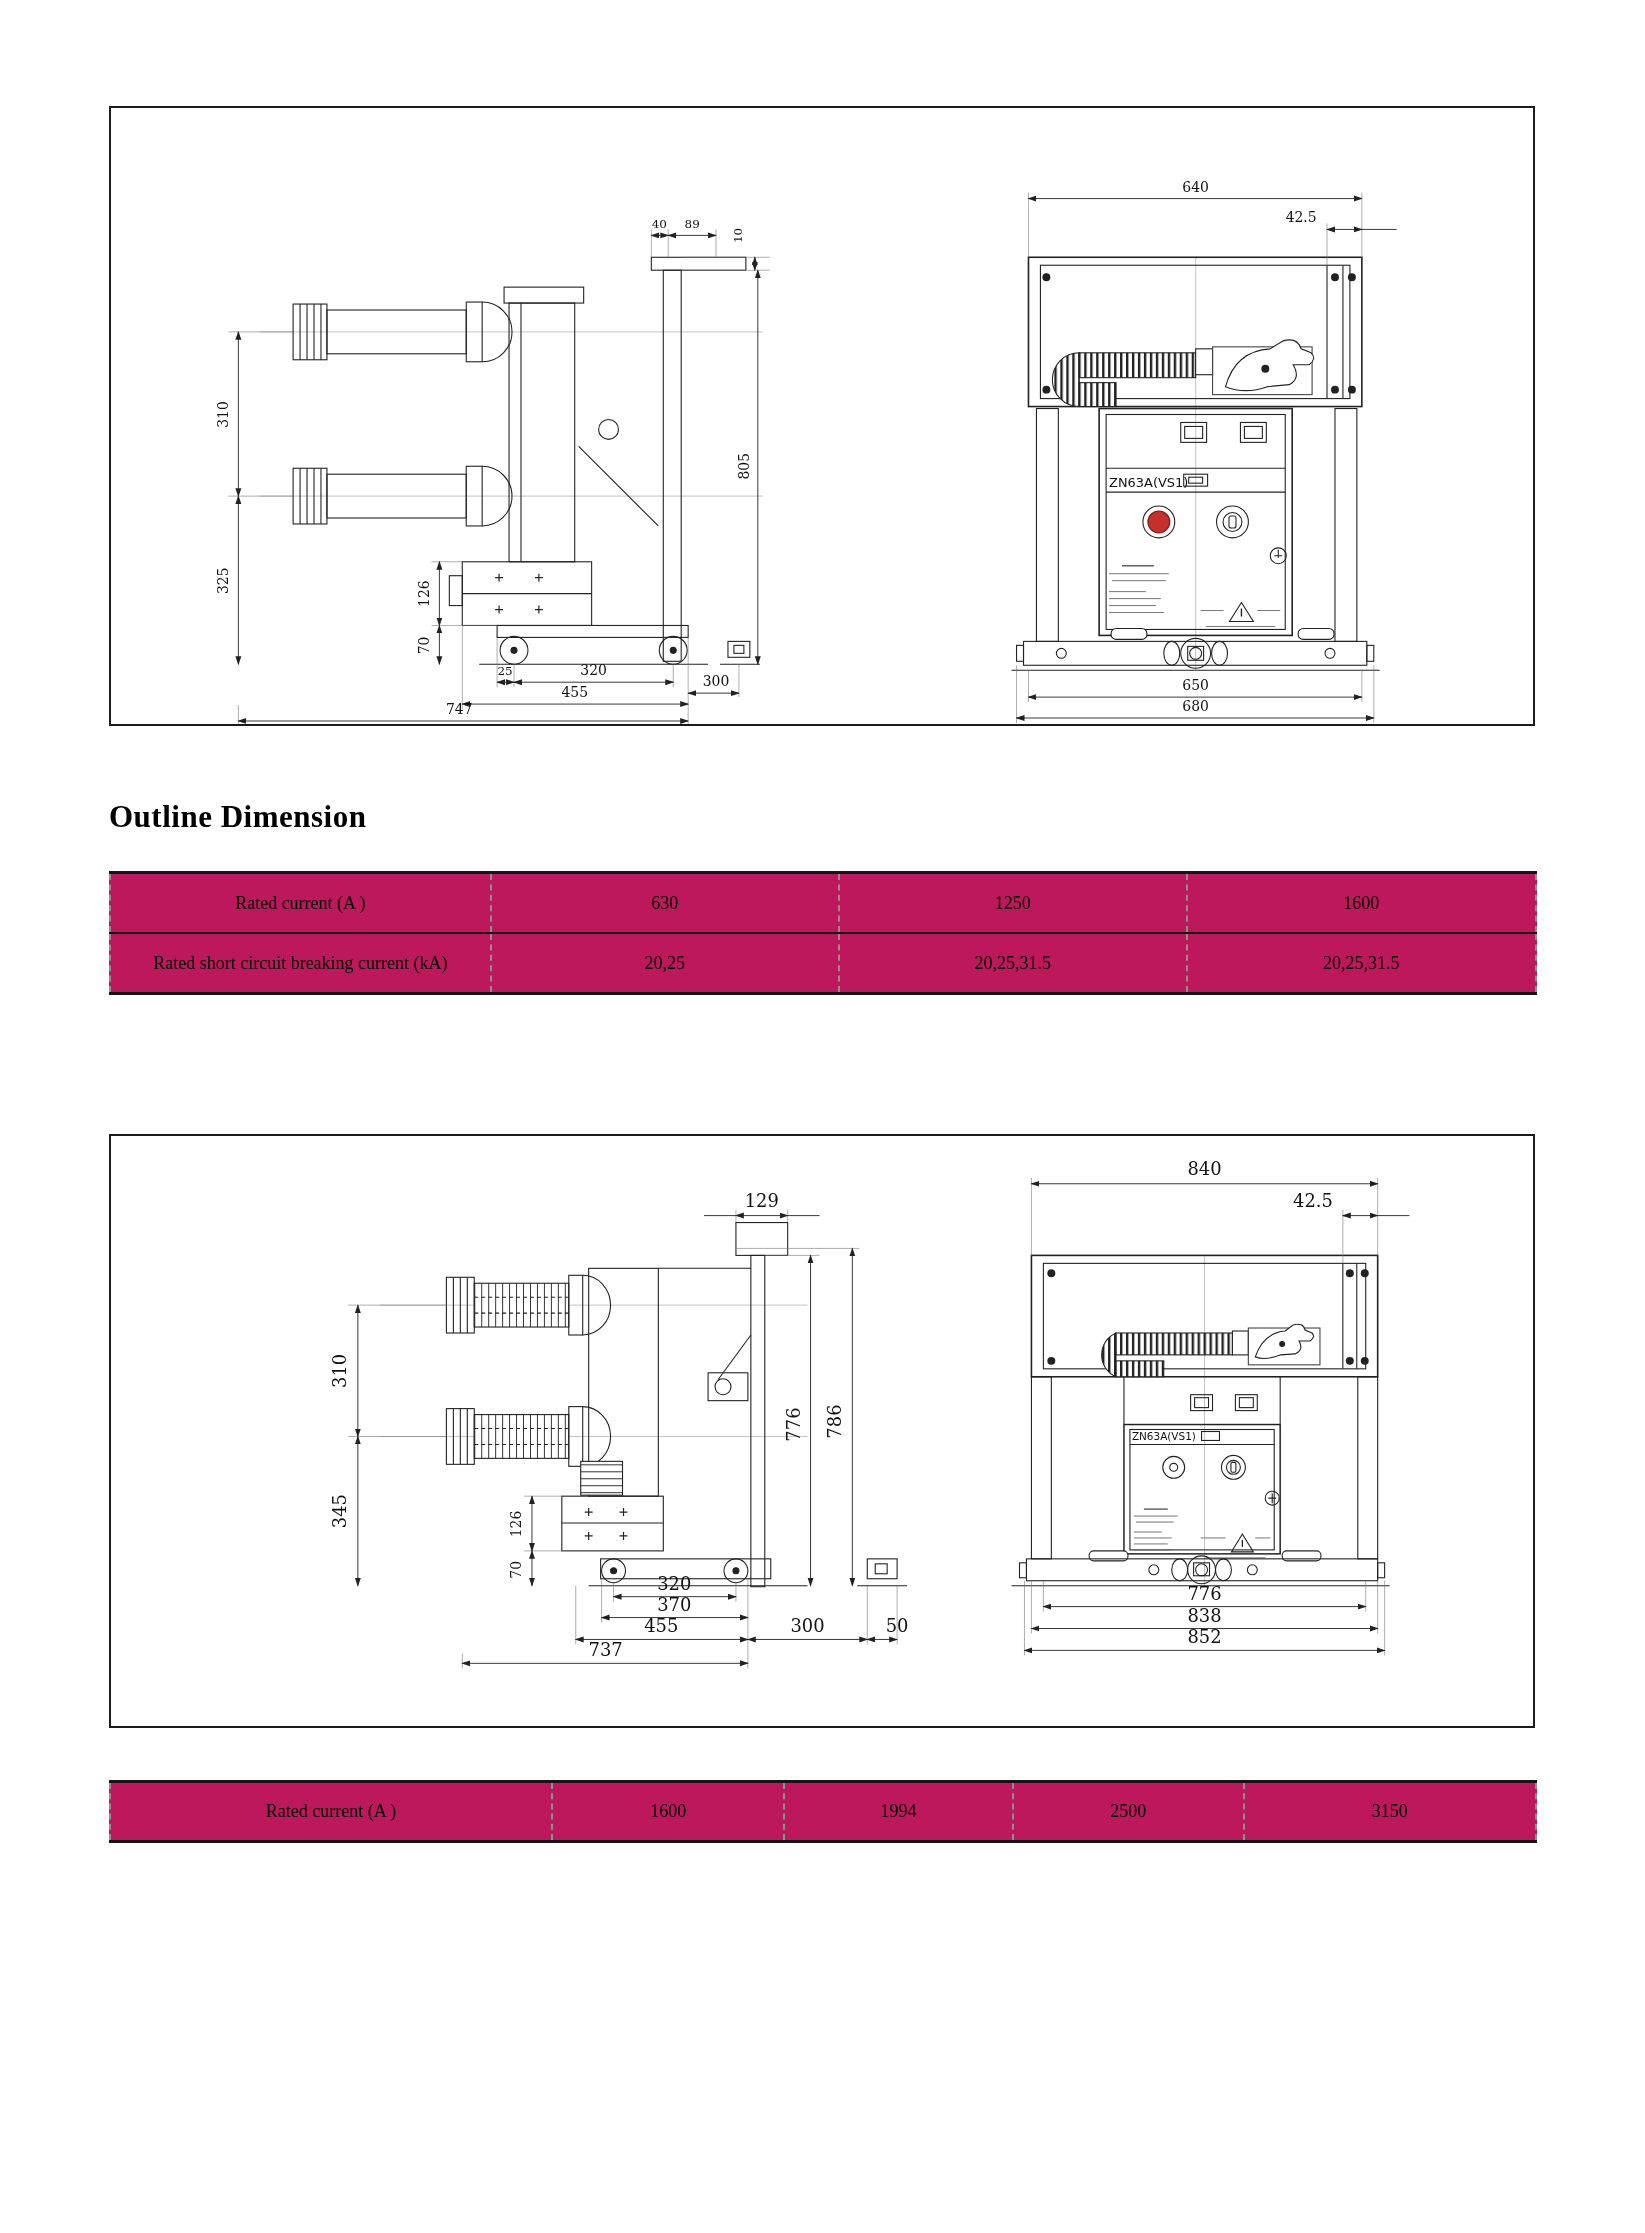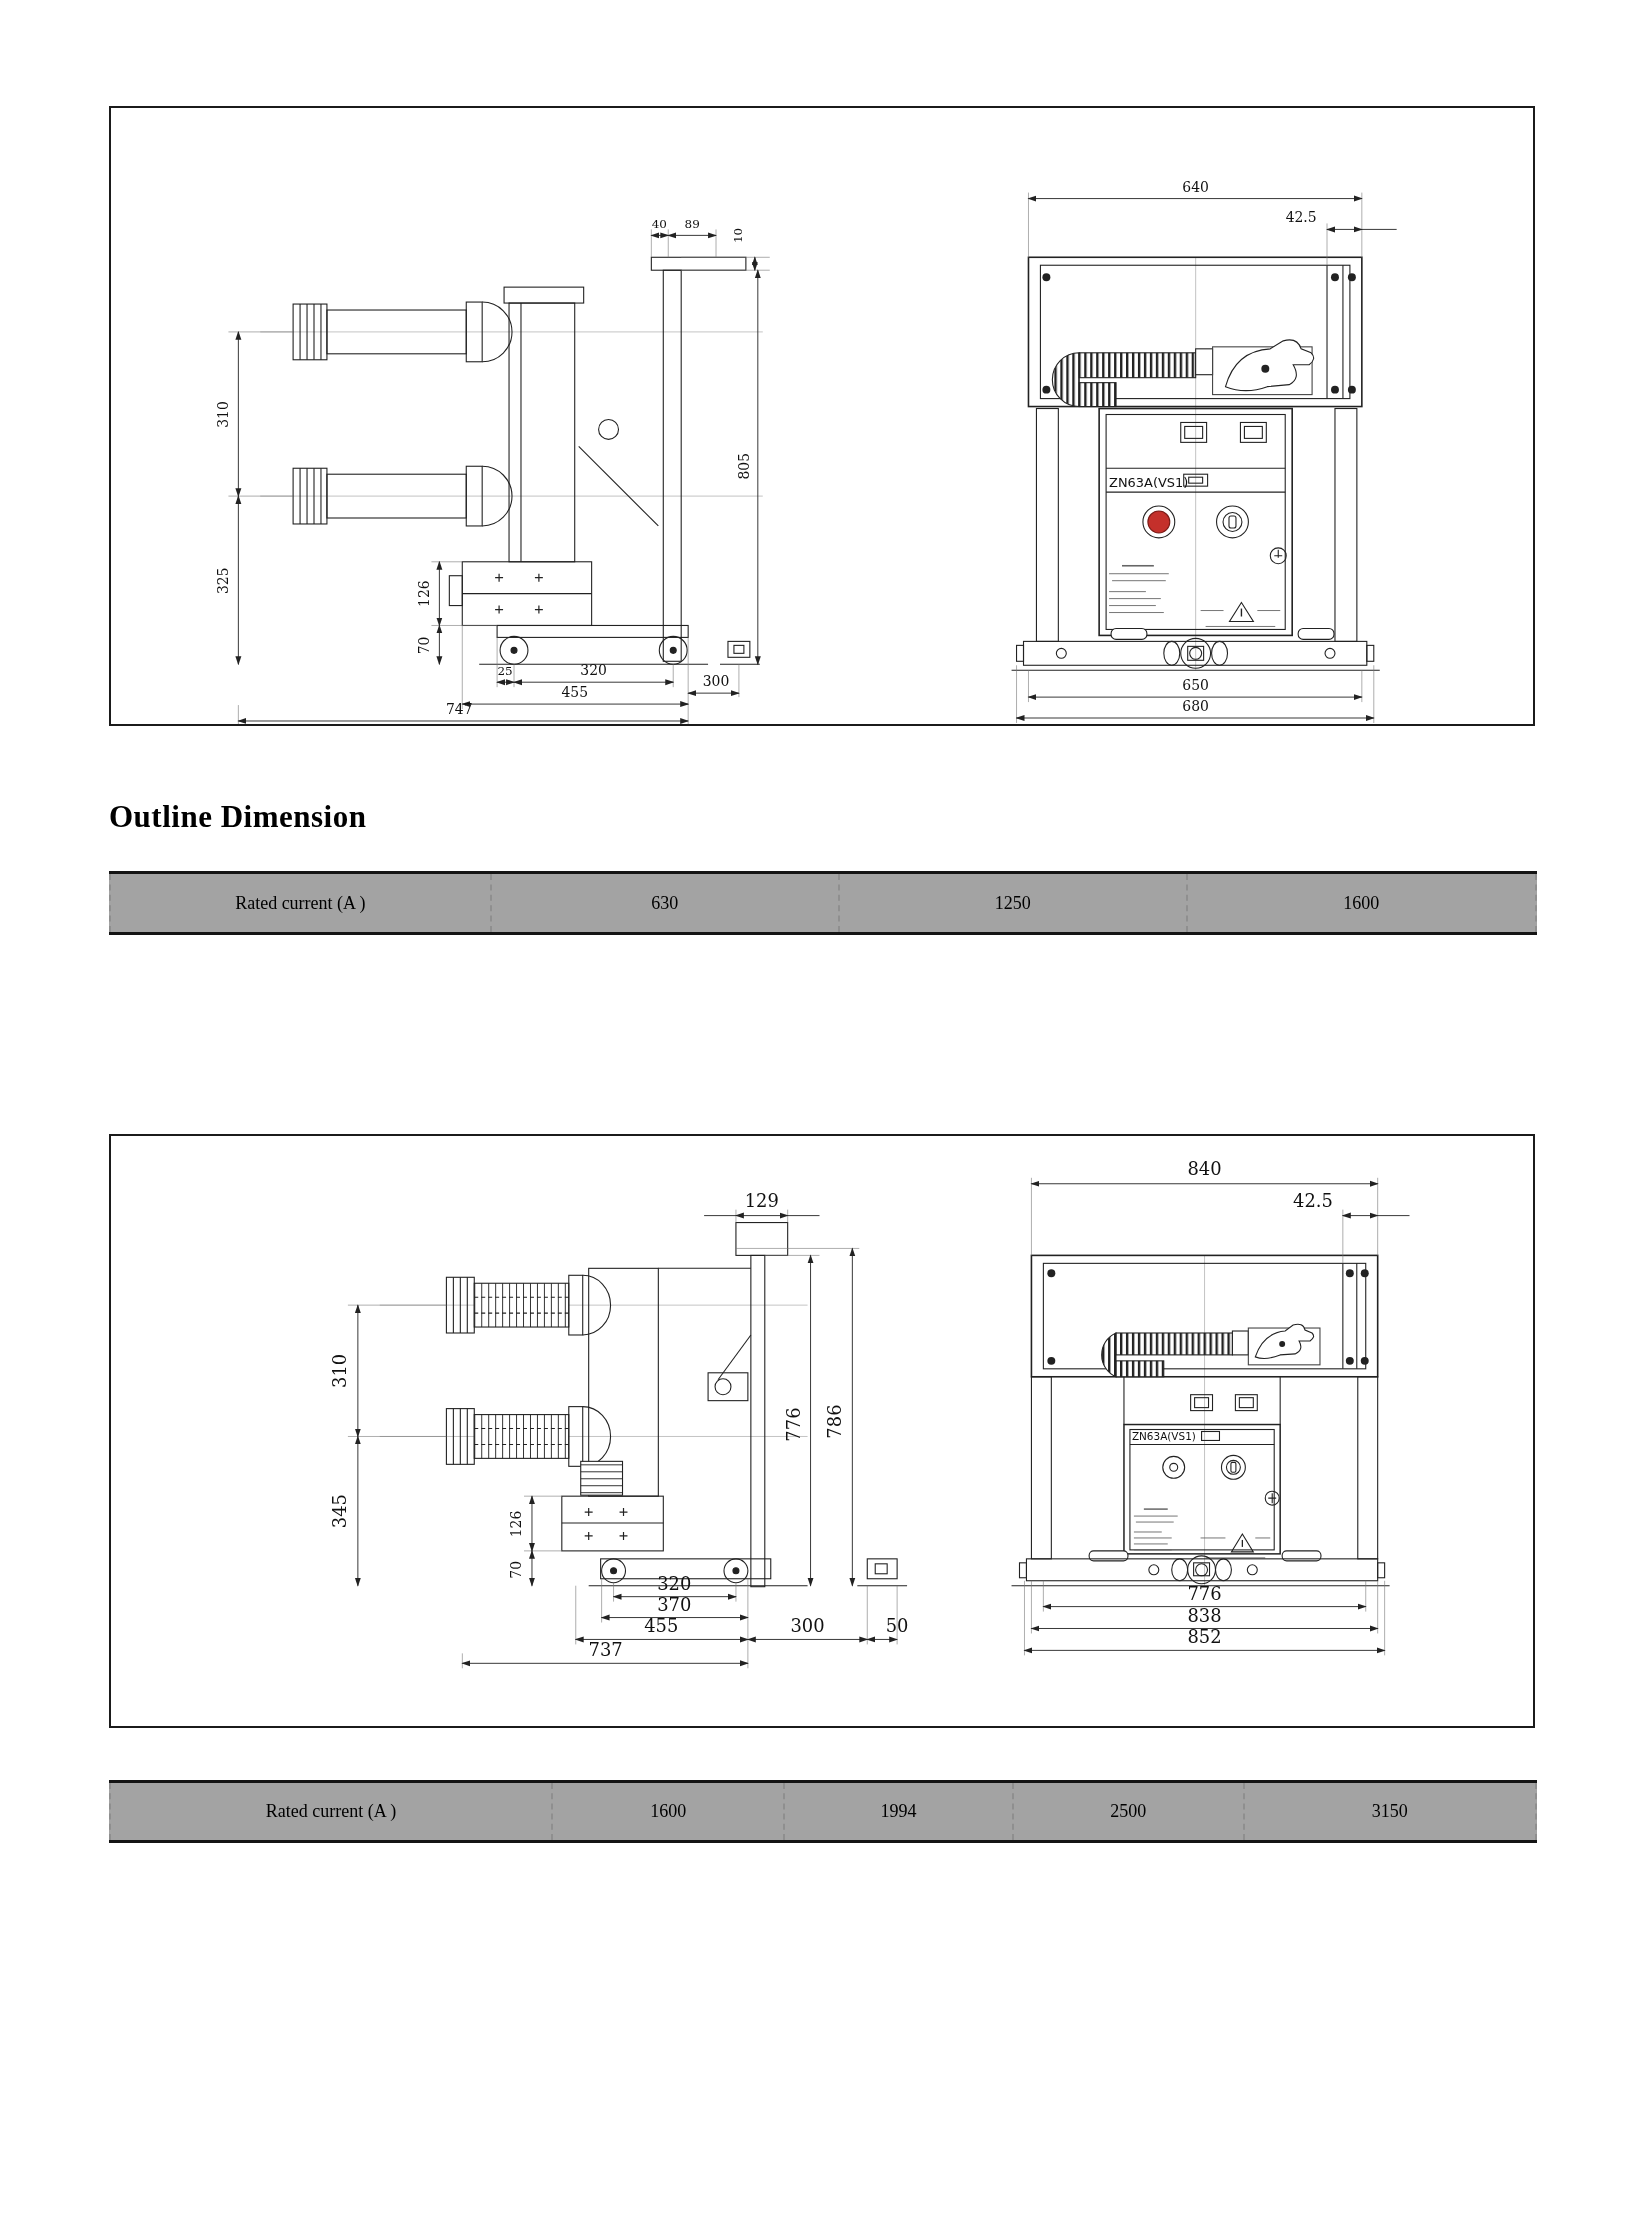--- a/index.html
+++ b/index.html
@@ -3,21 +3,21 @@
 <meta charset="utf-8">
 <style>
   html,body{margin:0;padding:0;background:#fff;}
   .page{position:relative;width:1646px;height:2234px;background:#ffffff;overflow:hidden;
         font-family:"Liberation Serif",serif;color:#000;}
   .panel{position:absolute;border:2.5px solid #1b1b1b;background:#fff;}
   #panel1{left:109px;top:106px;width:1422px;height:616px;}
   #panel2{left:109px;top:1134px;width:1422px;height:590px;}
   .heading{position:absolute;left:109px;top:799px;font-size:31px;font-weight:bold;
            font-family:"Liberation Serif",serif;letter-spacing:0.5px;}
-  table.spec{position:absolute;border-collapse:collapse;table-layout:fixed;background:#a3a3a3;
+  table.spec{position:absolute;border-collapse:collapse;table-layout:fixed;background:#be185d;
              font-family:"Liberation Serif",serif;font-size:18px;color:#000;
              border-top:3px solid #141414;border-bottom:3px solid #141414;
              border-left:2px dashed #8f8f8f;border-right:2px dashed #8f8f8f;padding-left:8px;}
   table.spec td{border-left:2px dashed #8f8f8f;text-align:center;vertical-align:middle;
                 padding:4px 10px;}
   table.spec td:first-child{border-left:none;}
   table.spec tr + tr td{border-top:2.5px solid #141414;}
   #table1{left:109px;top:871px;width:1428px;}
   #table1 tr.r td{height:50px;}
   #table1 td.note{height:24px;font-size:17px;padding:2px 6px;}
@@ -260,20 +260,26 @@
         <col style="width:24.4%">
         <col style="width:24.5%">
       </colgroup>
     <tbody>
         <tr class="r">
       <td>Rated current (A )</td>
       <td>630</td>
       <td>1250</td>
       <td>1600</td>
     </tr>
+    <tr class="r">
+      <td>Rated short circuit breaking current (kA)</td>
+      <td>20,25</td>
+      <td>20,25,31.5</td>
+      <td>20,25,31.5</td>
+    </tr>
   </tbody>
     </table>
 
   <div class="panel" id="panel2">
     <svg width="1422" height="590" viewBox="0 0 1429 593">
       <defs>
         <marker id="m2" markerUnits="userSpaceOnUse" markerWidth="9" markerHeight="7" refX="8" refY="3" orient="auto-start-reverse" viewBox="0 0 9 6">
           <path d="M0,0 L9,3 L0,6 Z" fill="#222"></path>
         </marker>
         <pattern id="rib2" width="6" height="8" patternUnits="userSpaceOnUse">

